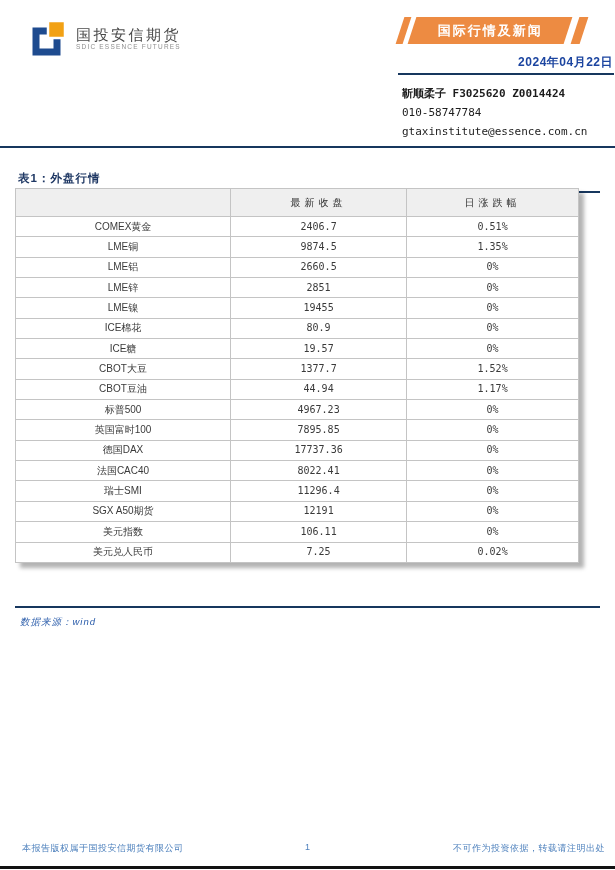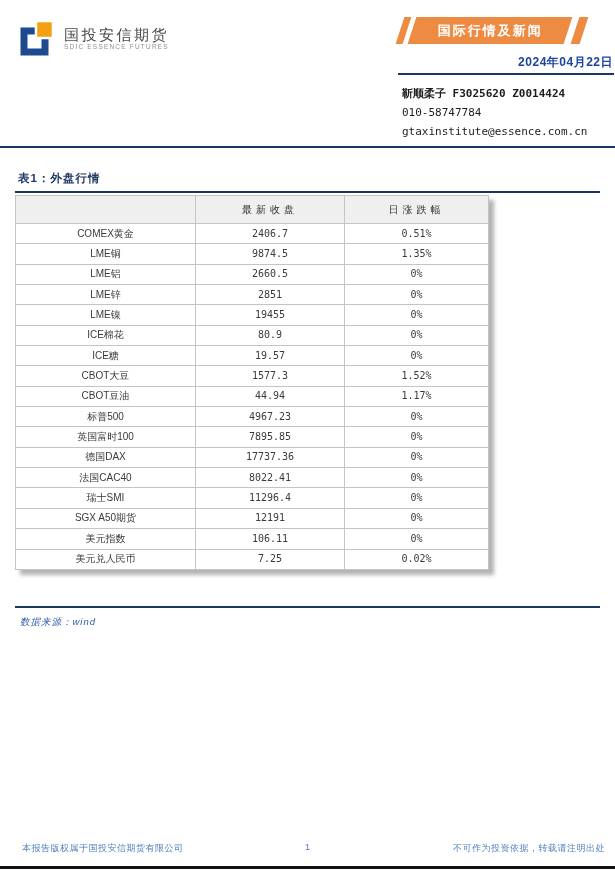--- a/index.html
+++ b/index.html
@@ -1,21 +1,21 @@
 <!DOCTYPE html>
 <html><head>
 <meta charset="utf-8">
 <style>
   html,body{margin:0;padding:0;background:#ffffff;}
   .page{
     position:relative;width:615px;height:870px;background:#fff;overflow:hidden;
     font-family:"Liberation Sans", sans-serif;color:#222;
   }
   
-  .logo{position:absolute;left:20px;top:20px;display:flex;align-items:center;gap:8px;}
+  .logo{position:absolute;left:32px;top:20px;display:flex;align-items:center;gap:8px;}
   .logo-mark{display:block;}
   .logo-cn{font-size:15px;letter-spacing:2.5px;color:#4a4a4a;font-weight:500;line-height:17px;}
   .logo-en{font-size:6.5px;letter-spacing:1.2px;color:#8f8f8f;line-height:8px;}
   
   .banner-wrap{position:absolute;left:398px;top:17px;width:215px;height:27px;}
   .banner-stripe{position:absolute;top:0;height:27px;background:#ED8B42;transform:skewX(-18deg);}
   .stripe-left{left:2px;width:7px;}
   .stripe-right{left:177px;width:9px;}
   .banner-main{
     position:absolute;left:14px;top:0;width:156px;height:27px;background:#ED8B42;
@@ -28,21 +28,21 @@
   .date-rule{position:absolute;left:398px;top:73px;width:216px;height:2px;background:#17375E;}
   
   .contact{position:absolute;left:378px;top:84px;font-family:"DejaVu Sans Mono", monospace;}
   .contact div{line-height:19px;font-size:11px;color:#1c1c1c;white-space:nowrap;margin-left:24px;}
   .analyst{font-weight:bold;}
   .header-rule{position:absolute;left:0;top:146px;width:615px;height:2px;background:#17375E;}
   
   .table-title{position:absolute;left:18px;top:171px;font-size:11.5px;font-weight:bold;color:#1F3864;letter-spacing:1px;text-align:right;}
   .title-rule{position:absolute;left:15px;top:191px;width:585px;height:2px;background:#17375E;}
   table.market{
-    position:absolute;left:15px;top:195px;width:474px;border-collapse:collapse;
+    position:absolute;left:15px;top:188px;width:564px;border-collapse:collapse;
     box-shadow:5px 5px 4px rgba(0,0,0,0.30);
     background:#fff;
   }
   table.market th, table.market td{border:1px solid #C4C4C4;padding:0;text-align:center;}
   table.market th{
     height:27px;background:#EFEFEF;font-size:10px;font-weight:normal;color:#333;letter-spacing:4px;
   }
   table.market td{height:19.35px;font-size:10px;color:#3a3a3a;line-height:1;}
   table.market td:nth-child(2), table.market td:nth-child(3){font-family:"DejaVu Sans Mono", monospace;}
   .c0{width:193px;} .c1{width:158px;} .c2{width:154px;}
@@ -131,21 +131,21 @@
           <td>80.9</td>
           <td>0%</td>
         </tr>
         <tr>
           <td>ICE糖</td>
           <td>19.57</td>
           <td>0%</td>
         </tr>
         <tr>
           <td>CBOT大豆</td>
-          <td>1577.3</td>
+          <td>1377.7</td>
           <td>1.52%</td>
         </tr>
         <tr>
           <td>CBOT豆油</td>
           <td>44.94</td>
           <td>1.17%</td>
         </tr>
         <tr>
           <td>标普500</td>
           <td>4967.23</td>

